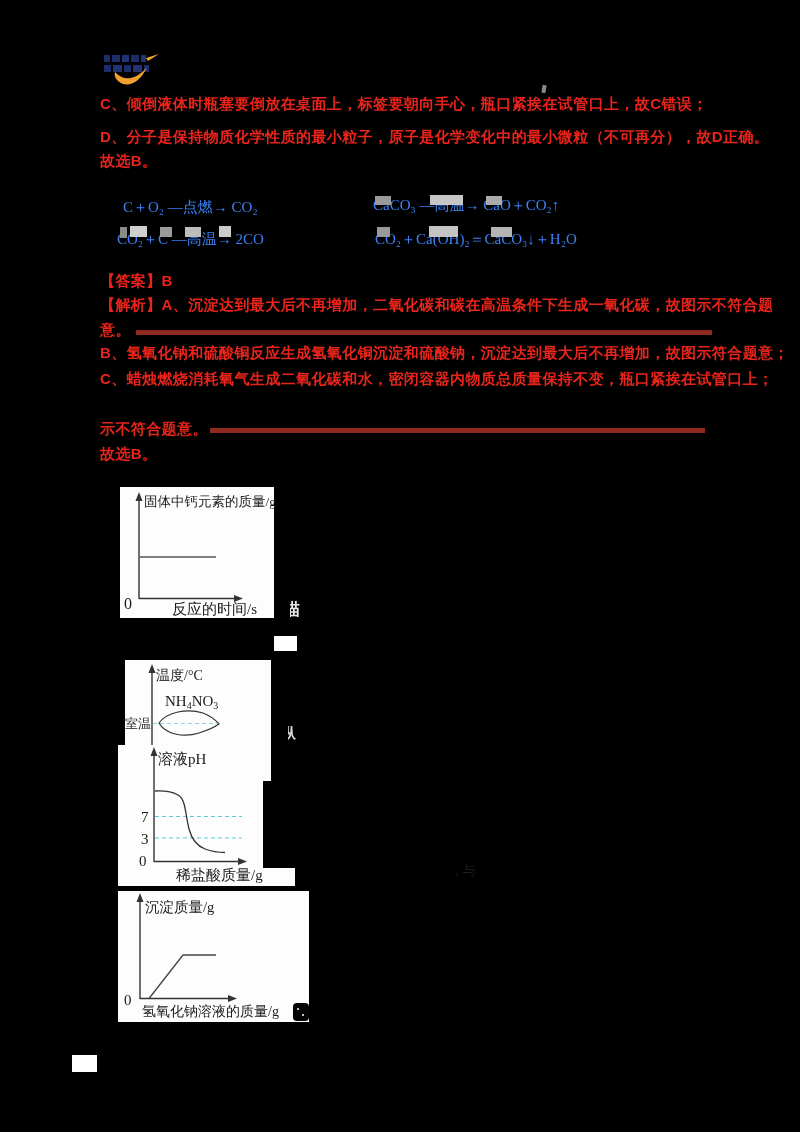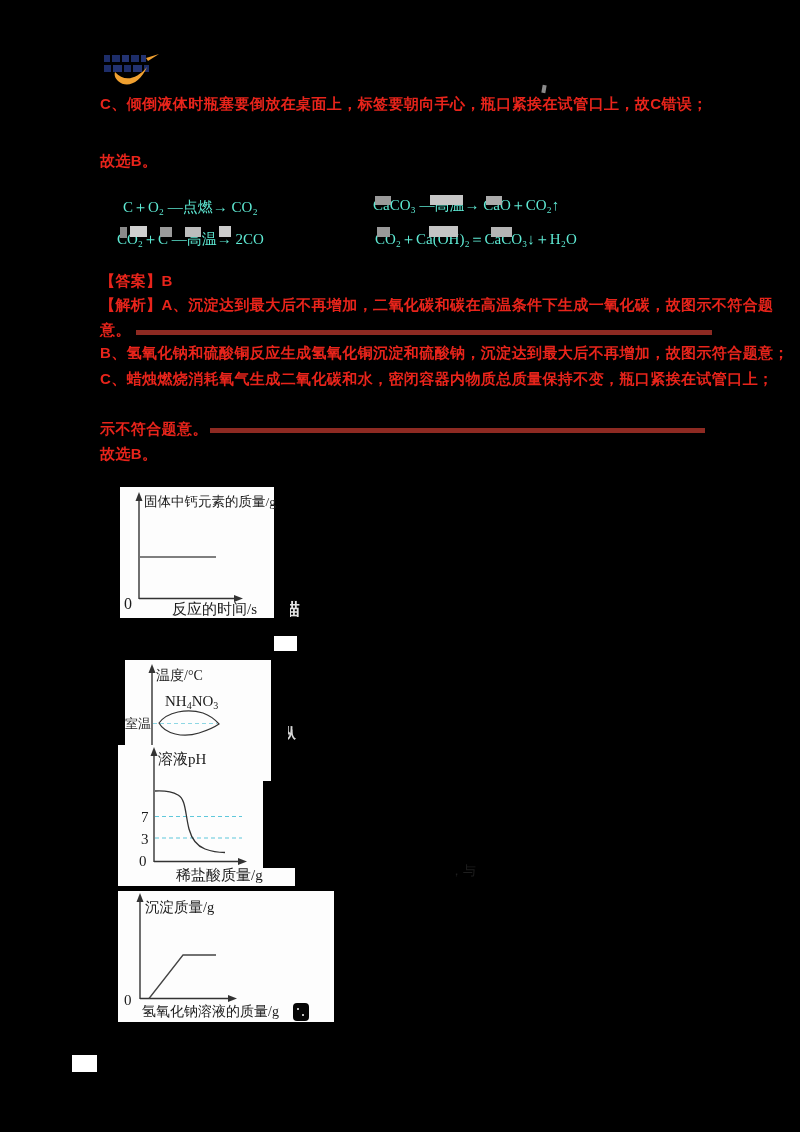--- a/index.html
+++ b/index.html
@@ -1,21 +1,21 @@
 <!DOCTYPE html>
 <html><head>
 <meta charset="utf-8">
 <style>
   html,body{margin:0;padding:0;background:#000;}
   #canvas{position:relative;width:800px;height:1132px;background:#000;overflow:hidden;
           font-family:"Liberation Sans",sans-serif;}
   .red{position:absolute;color:#e8241b;font-weight:bold;font-size:15px;letter-spacing:.4px;
        white-space:nowrap;line-height:18px;font-family:"Liberation Sans",sans-serif;}
   .bar{position:absolute;height:5px;background:#8e2a22;}
-  .eq{position:absolute;color:#5eead4;font-size:15px;white-space:nowrap;
+  .eq{position:absolute;color:#3b82f6;font-size:15px;white-space:nowrap;
       font-family:"Liberation Serif",serif;}
   .hl{position:absolute;}
   .panel{position:absolute;background:#fdfdfd;}
   svg text{fill:#1b1b1b;font-family:"Liberation Serif",serif;}
   .frag{position:absolute;overflow:hidden;color:#e4e4e4;font-weight:bold;
         font-family:"Liberation Serif",serif;}
   .logo{position:absolute;left:102px;top:50px;filter:blur(.5px);}
   .speck{position:absolute;background:#8a8a8a;}
   .whitebox{position:absolute;background:#fff;}
   .blob{position:absolute;background:#050505;border-radius:4px;}
@@ -40,20 +40,21 @@
       <rect x="22" y="15" width="7" height="7" fill="#1d2d69"></rect>
       <rect x="31" y="15" width="9" height="7" fill="#233372"></rect>
       <rect x="42" y="15" width="5" height="7" fill="#1d2d69"></rect>
     </g>
     <path d="M13,22 C22,32 34,30 45,17 C38,33 25,39 16,31 C13,28 12,25 13,22 Z" fill="#f0a030"></path>
   </svg>
 
   <div class="speck" style="left:542px;top:85px;width:4px;height:8px;transform:rotate(10deg);"></div>
 
   <div class="red" style="left:100px;top:95px;text-align:right;">C、倾倒液体时瓶塞要倒放在桌面上，标签要朝向手心，瓶口紧挨在试管口上，故C错误；</div>
+  <div class="red" style="left:100px;top:128px;">D、分子是保持物质化学性质的最小粒子，原子是化学变化中的最小微粒（不可再分），故D正确。</div>
   <div class="red" style="left:100px;top:152px;">故选B。</div>
 
   <div class="eq" style="left:123px;top:198px;">C＋O₂ —点燃→ CO₂</div>
   <div class="eq" style="left:373px;top:196px;">CaCO₃ —高温→ CaO＋CO₂↑</div>
   <div class="eq" style="left:117px;top:230px;">CO₂＋C —高温→ 2CO</div>
   <div class="eq" style="left:375px;top:230px;">CO₂＋Ca(OH)₂＝CaCO₃↓＋H₂O</div>
 
   <div class="hl" style="left:375px;top:196px;width:16px;height:9px;background:#9a9a9a;"></div>
   <div class="hl" style="left:430px;top:195px;width:33px;height:10px;background:#c6c6c6;"></div>
   <div class="hl" style="left:486px;top:196px;width:16px;height:9px;background:#ababab;"></div>
@@ -126,21 +127,21 @@
       <path d="M21,46 C30,45.5 38,46.5 44,50 C52,54.5 51,68 55,84 C58,95 63,101 71,104 C79,107 86,107.5 91,107.5" fill="none" stroke="#333" stroke-width="1.3"></path>
       <text x="24" y="19" font-size="15">溶液pH</text>
       <text x="7" y="77" font-size="15">7</text>
       <text x="7" y="99" font-size="15">3</text>
       <text x="5" y="121" font-size="15">0</text>
       <text x="42" y="135" font-size="15">稀盐酸质量/g</text>
     </svg>
   </div>
   <div class="faint" style="left:450px;top:862px;">，与</div>
 
-  <div class="panel" style="left:118px;top:891px;width:216px;height:131px;">
+  <div class="panel" style="left:118px;top:891px;width:191px;height:131px;">
     <svg width="191" height="131">
       <line x1="22" y1="8" x2="22" y2="108" stroke="#333" stroke-width="1.4"></line>
       <polygon points="22,2 18.5,11 25.5,11" fill="#333"></polygon>
       <line x1="22" y1="107.5" x2="112" y2="107.5" stroke="#333" stroke-width="1.4"></line>
       <polygon points="119,107.5 110,104 110,111" fill="#333"></polygon>
       <polyline points="31,107.5 65,64 98,64" fill="none" stroke="#444" stroke-width="1.3"></polyline>
       <text x="27" y="21" font-size="14.5">沉淀质量/g</text>
       <text x="6" y="114" font-size="15">0</text>
       <text x="24" y="125" font-size="14">氢氧化钠溶液的质量/g</text>
     </svg>

